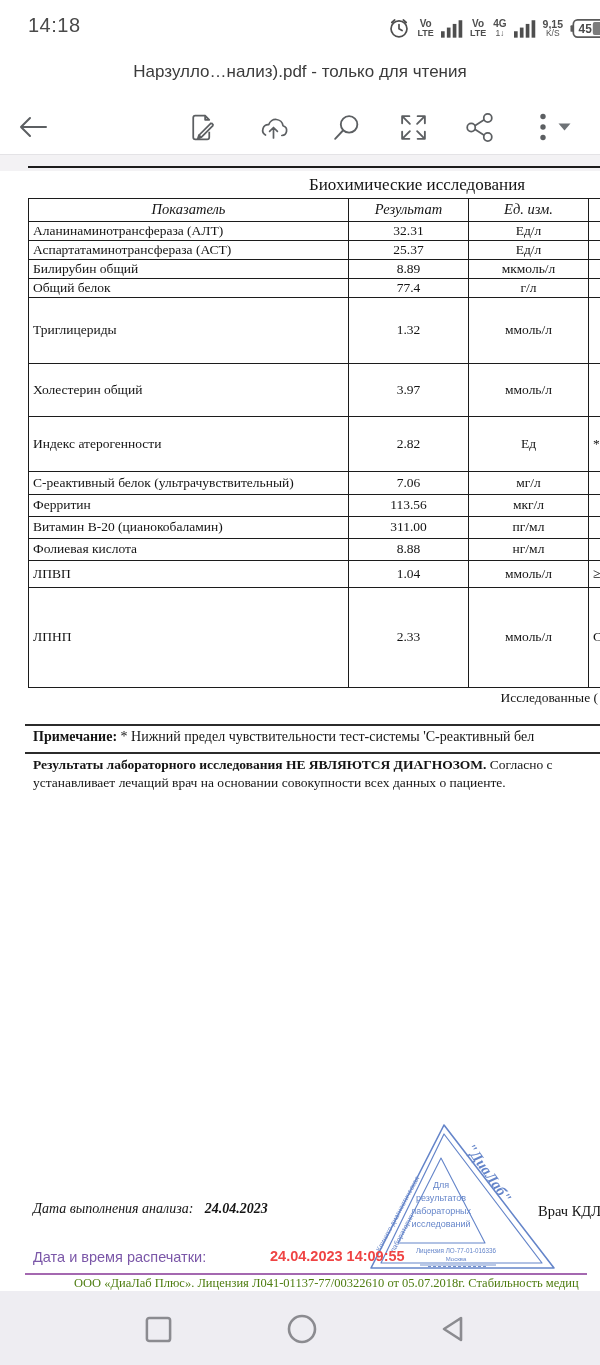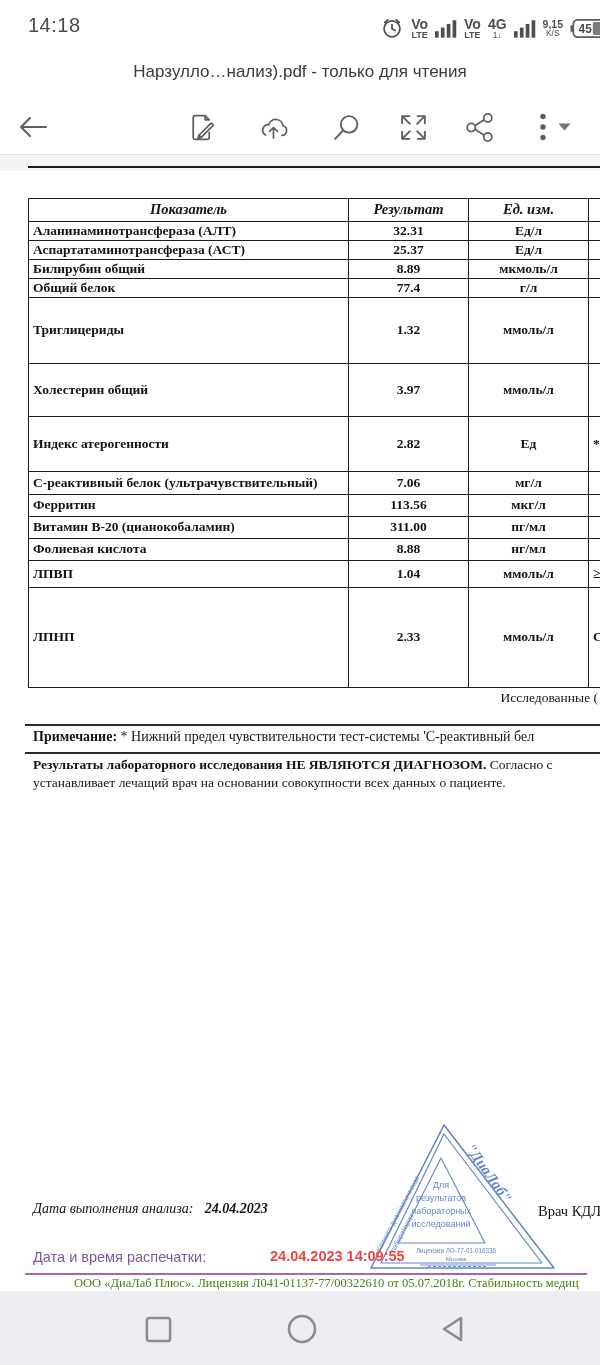--- a/index.html
+++ b/index.html
@@ -4,39 +4,39 @@
 <style>
   html,body{margin:0;padding:0;background:#fff;}
   .screen{position:relative;width:600px;height:1365px;background:#fff;overflow:hidden;
           font-family:"Liberation Sans",sans-serif;}
 
   
   .status-bar{position:absolute;top:0;left:0;width:600px;height:55px;background:#fff;padding-left:20px;}
   .time{position:absolute;left:28px;top:14px;font-size:20px;color:#4a4a4a;letter-spacing:.5px;}
   .sb-right{position:absolute;right:12px;top:10px;height:36px;display:flex;align-items:center;gap:7px;color:#4e4e4e;}
   .stack{display:flex;flex-direction:column;align-items:center;line-height:1;}
-  .stack .t1{font-size:14px;font-weight:bold;}
+  .stack .t1{font-size:10px;font-weight:bold;}
   .stack .t2{font-size:9px;font-weight:bold;}
   .stack .s1{font-size:10.5px;font-weight:bold;}
   .stack .s2{font-size:8.5px;}
 
   
   .app-title{position:absolute;top:62px;left:0;width:600px;text-align:center;
              font-size:17px;color:#3b3b3b;}
   .toolbar{position:absolute;top:98px;left:0;width:600px;height:56px;}
   .tb{position:absolute;top:12px;width:34px;height:34px;display:flex;align-items:center;justify-content:center;}
   .sep{position:absolute;top:154px;left:0;width:600px;height:17px;background:#f3f2f4;border-top:1px solid #e4e3e6;}
   .cutline{position:absolute;top:166px;left:28px;width:572px;height:2px;background:#1c1c1c;}
 
   
   .page{position:absolute;top:171px;left:0;width:600px;height:1120px;background:#fff;overflow:hidden;
         font-family:"Liberation Serif",serif;color:#141414;}
   .sec-title{position:absolute;top:4px;left:309px;font-size:17px;white-space:nowrap;}
   table.doc{position:absolute;top:27px;left:28px;width:622px;border-collapse:collapse;table-layout:fixed;}
-  table.doc td,table.doc th{border:1.5px solid #1c1c1c;font-size:13.5px;font-weight:bold;
+  table.doc td,table.doc th{border:1.5px solid #1c1c1c;font-size:13.5px;font-weight:normal;
         padding:1px 4px;overflow:hidden;line-height:1.05;}
   table.doc th{font-style:italic;font-size:14.5px;text-align:center;}
   td.c-name{text-align:left;}
   td.c-result,td.c-unit{text-align:center;}
   td.c-ref{text-align:left;padding-left:3px;}
   .b{font-weight:bold;}
   .h19{height:19px}.h23{height:23px}.h66{height:66px}.h53{height:53px}.h55{height:55px}
   .h22{height:22px}.h27{height:27px}.h100{height:100px}
   .pl52{padding-left:5px;}
 
@@ -190,20 +190,21 @@
             <path d="M0.5 0.5 H12.5 L6.5 7.5 Z"></path>
           </svg>
       </span>
     </div>
   </div>
 
   <div class="sep"></div>
   <div class="cutline"></div>
 
   <div class="page">
+    <div class="sec-title">Биохимические исследования</div>
 
     <table class="doc">
       <colgroup>
           <col style="width:320px">
           <col style="width:120px">
           <col style="width:120px">
           <col style="width:62px">
         </colgroup>
       <tbody>
           <tr class="h23">

